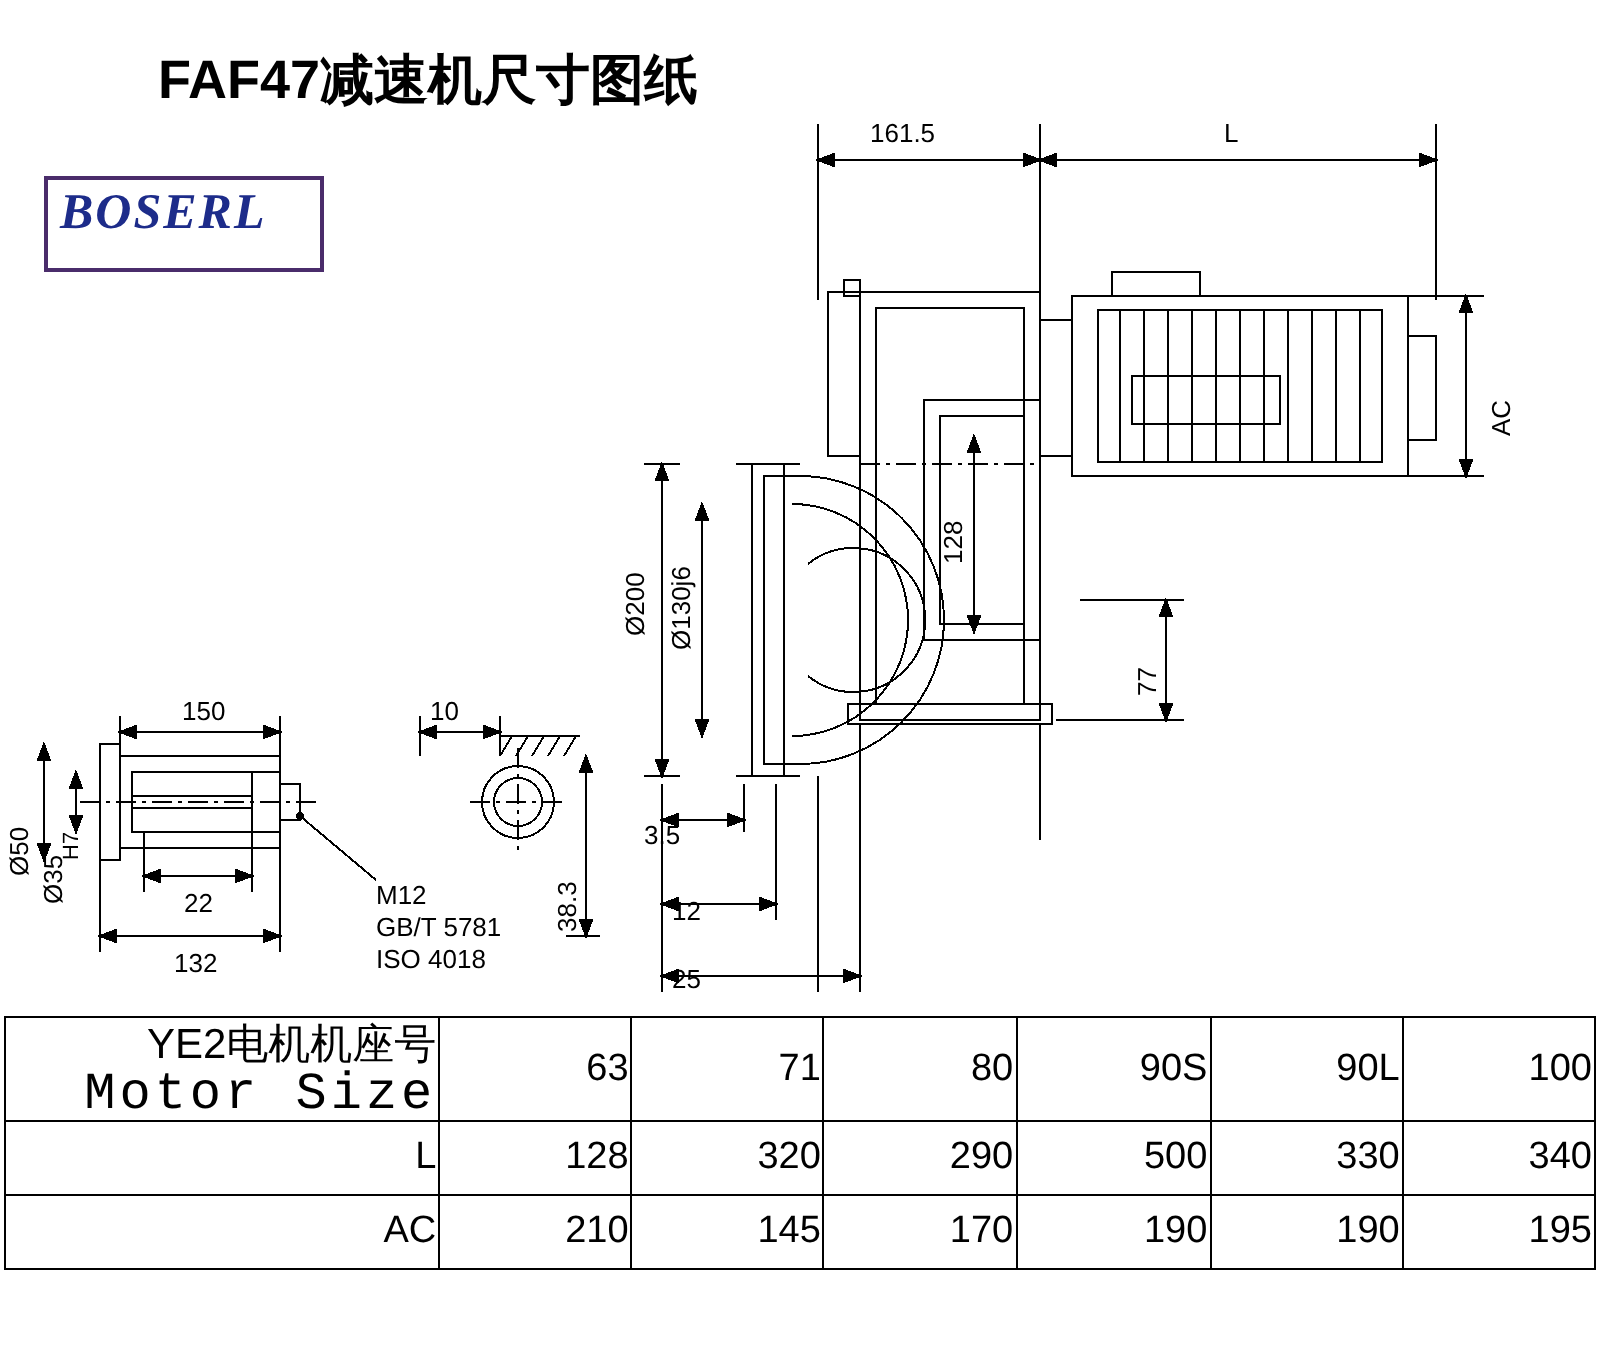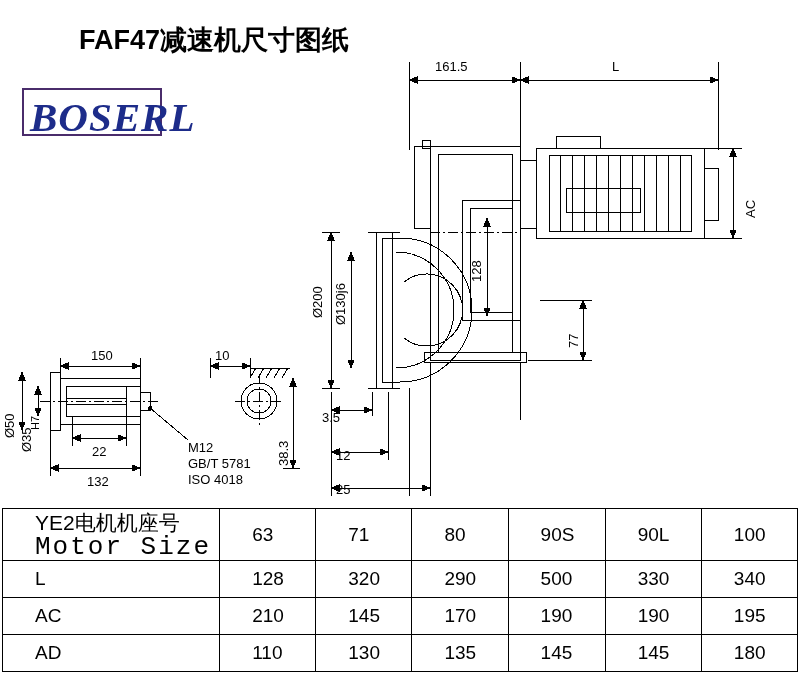--- a/index.html
+++ b/index.html
@@ -3,26 +3,26 @@
 <meta charset="utf-8">
 <style>
   html,body{margin:0;padding:0;background:#ffffff;}
   body{width:800px;height:681px;position:relative;overflow:hidden;
        font-family:"Liberation Sans", sans-serif;color:#000;}
   .title{position:absolute;left:40px;top:22px;font-size:27px;font-weight:bold;
          letter-spacing:0px;white-space:nowrap;margin-left:39px;}
   .logo-box{position:absolute;left:22px;top:88px;width:140px;height:48px;
             border:2px solid #4a2c6b;box-sizing:border-box;}
   .logo-text{position:absolute;left:30px;top:93px;font-family:"Liberation Serif",serif;
-             font-size:41px;font-weight:bold;font-style:italic;color:#1d2c8a;
+             font-size:25px;font-weight:bold;font-style:italic;color:#1d2c8a;
              letter-spacing:1px;}
   svg.draw{position:absolute;left:0;top:0;width:800px;height:681px;}
   
   table.spec{position:absolute;left:2px;top:508px;width:796px;border-collapse:collapse;}
-  table.spec td{border:1px solid #000;text-align:left;font-size:19px;
+  table.spec td{border:1px solid #000;text-align:right;font-size:19px;
                 font-family:"Liberation Sans",sans-serif;height:34px;padding-left:32px;}
   table.spec td.hdr{width:264px;}
   table.spec td.val{width:88px;}
   .hdr-cn{display:block;font-size:21px;line-height:25px;}
   .hdr-en{display:block;font-size:26px;line-height:24px;letter-spacing:2px;
           font-family:"Liberation Mono",monospace;}
   .lbl{font-size:13px;font-family:"Liberation Sans",sans-serif;}
   .lbl-s{font-size:11px;font-family:"Liberation Sans",sans-serif;}
 </style>
 </head>
@@ -254,23 +254,14 @@
     </tr>
     <tr>
       <td class="hdr">AC</td>
       <td class="val">210</td>
       <td class="val">145</td>
       <td class="val">170</td>
       <td class="val">190</td>
       <td class="val">190</td>
       <td class="val">195</td>
     </tr>
-    <tr>
-      <td class="hdr">AD</td>
-      <td class="val">110</td>
-      <td class="val">130</td>
-      <td class="val">135</td>
-      <td class="val">145</td>
-      <td class="val">145</td>
-      <td class="val">180</td>
-    </tr>
   </tbody>
 </table>
 
 </body></html>

